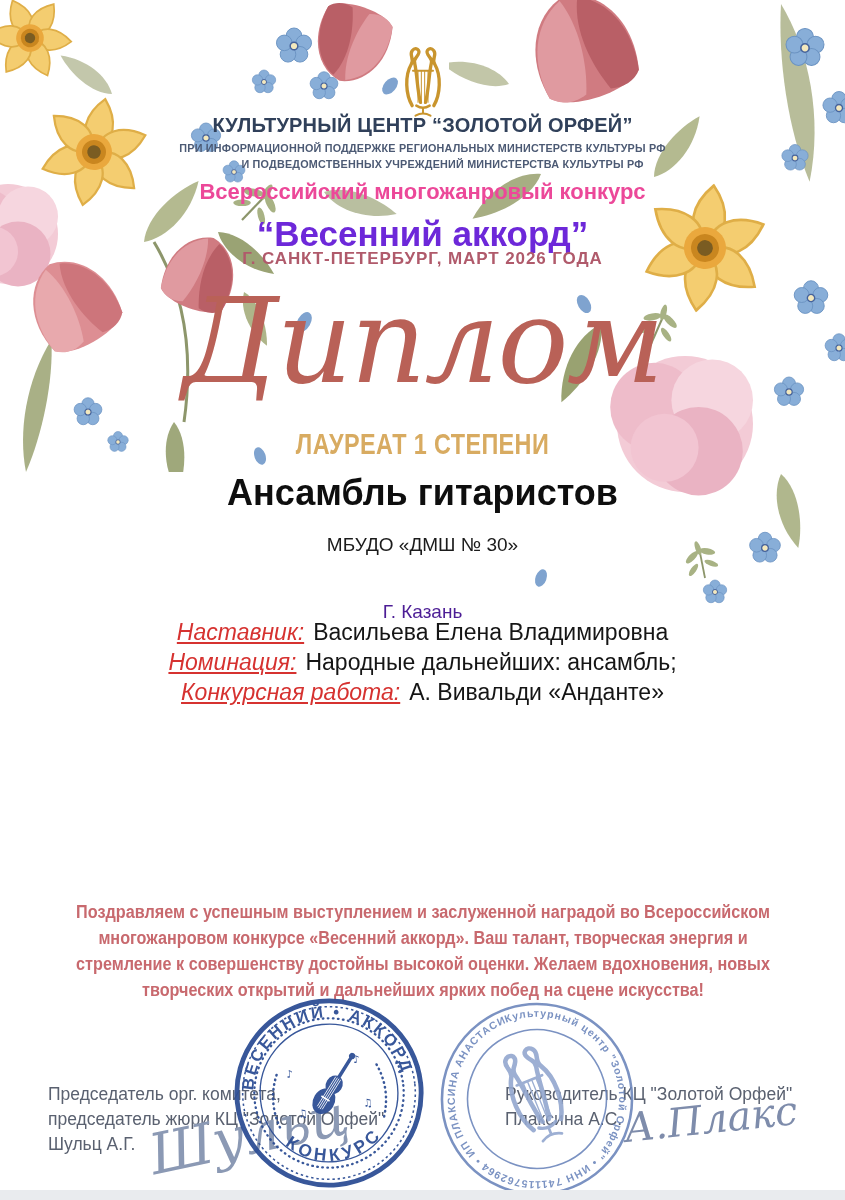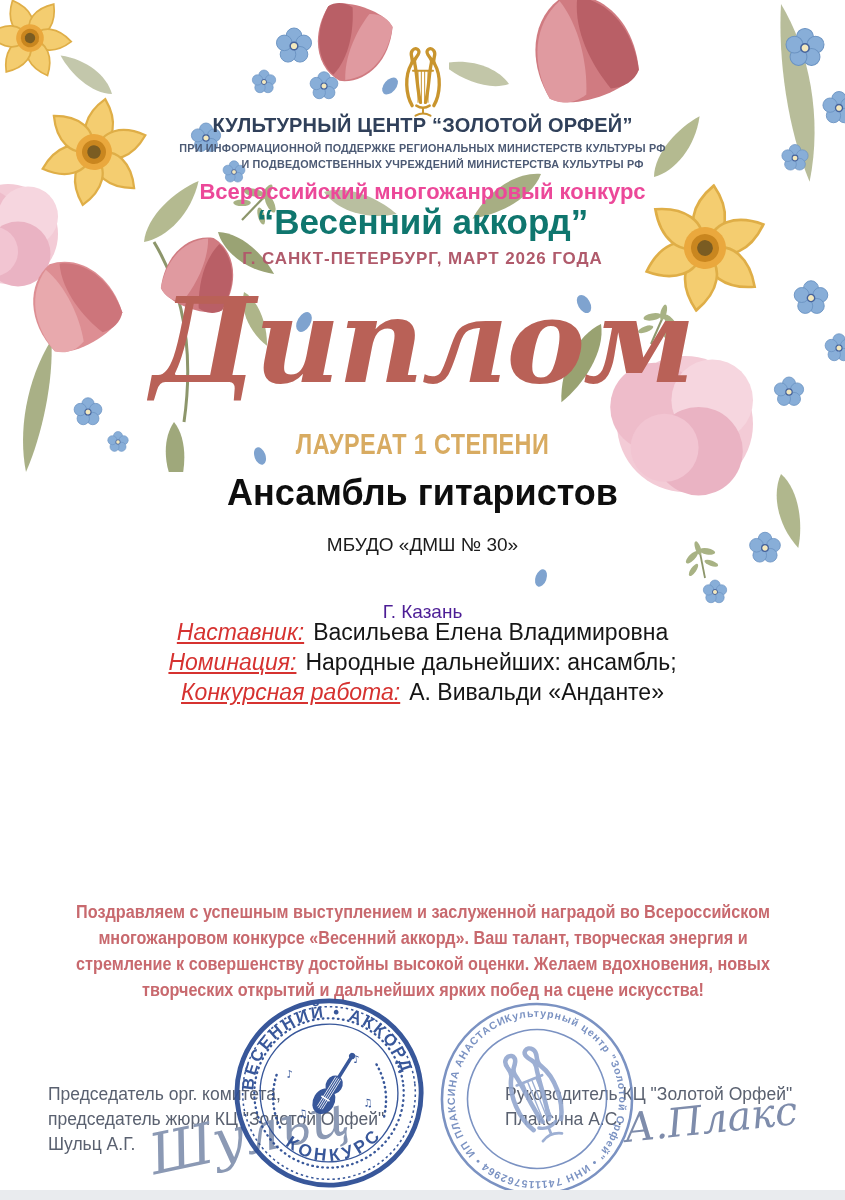--- a/index.html
+++ b/index.html
@@ -11,24 +11,24 @@
   
   .deco{position:absolute;pointer-events:none;}
   .deco-tl{left:-8px;top:-10px;}
   .deco-tr{right:-6px;top:-8px;}
   
   .lyre-top{position:absolute;left:50%;top:44px;transform:translateX(-50%);}
   .org-title{top:114px;font-size:20px;font-weight:700;color:#30405a;letter-spacing:.2px;}
   .support{font-size:10.8px;font-weight:700;color:#4c5a74;letter-spacing:.2px;}
   .support1{top:142px;} .support2{top:158px;padding-left:20px;}
   .contest-type{top:179px;font-size:22px;font-weight:800;color:#ec4899;}
-  .contest-name{top:202px;font-size:35px;font-weight:800;color:#0f766e;}
+  .contest-name{top:214px;font-size:35px;font-weight:800;color:#6d28d9;}
   .location{top:249px;font-size:17px;font-weight:800;color:#b05a6b;letter-spacing:.9px;}
   .diploma-title{
-    top:266px;font-family:"DejaVu Serif",serif;font-style:italic;font-weight:700;
+    top:266px;font-family:"DejaVu Serif",serif;font-style:italic;font-weight:400;
     font-size:118px;line-height:150px;color:#b96157;letter-spacing:-2px;
   }
   .award{top:427px;font-size:30px;font-weight:800;color:#d8ab61;letter-spacing:.5px;
          transform:scaleX(.78);transform-origin:50% 0;}
   .recipient{top:472px;font-size:36px;font-weight:700;color:#0e0e0e;}
   .institution{top:534px;font-size:19px;color:#1b1b1b;}
   .city{top:601px;font-size:19px;color:#4c1d95;}
   .fields{top:617px;}
   .field-line{font-size:23px;line-height:30px;color:#151515;}
   .field-label{font-style:italic;color:#d63230;margin-right:9px;text-decoration:underline;}

